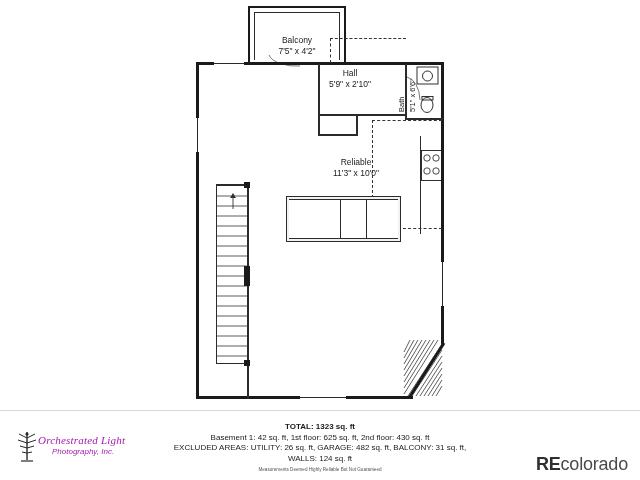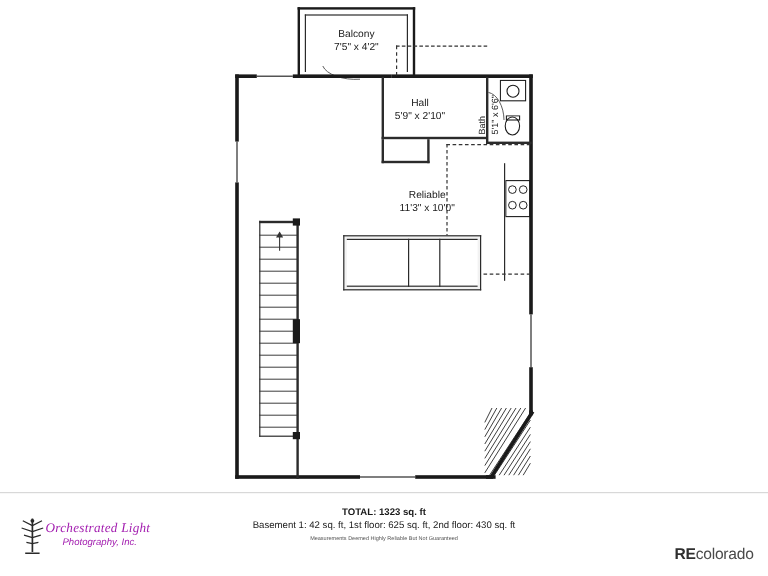--- a/index.html
+++ b/index.html
@@ -145,42 +145,42 @@
     font-style: italic;
     white-space: nowrap;
     margin-top: 1px;
     margin-left: 14px;
   }
   #brand {
     position: absolute;
     right: 12px;
     top: 44px;
     font-family: "Liberation Sans", sans-serif;
-    font-size: 13px;
+    font-size: 18px;
     color: #3a3a3a;
     letter-spacing: -.2px;
     white-space: nowrap;
   }
   #brand .re { font-weight: bold; color: #2f2f2f; }
   #brand .co { font-weight: normal; color: #4a4a4a; }
 </style>
 </head>
 <body>
 
 <div id="page">
 
   <div id="plan">
 
     <div class="wall" style="left:248px; top:6px;  width:2px;  height:58px;"></div>
     <div class="wall" style="left:248px; top:6px;  width:98px; height:2px;"></div>
     <div class="wall" style="left:344px; top:6px;  width:2px;  height:58px;"></div>
     <div class="thinwall" style="left:254px; top:12px; width:1px; height:48px;"></div>
     <div class="thinwall" style="left:254px; top:12px; width:86px; height:1px;"></div>
     <div class="thinwall" style="left:339px; top:12px; width:1px; height:48px;"></div>
-    <div class="room-label" style="left:252px; top:23px; width:90px;">
+    <div class="room-label" style="left:252px; top:35px; width:90px;">
       <span class="nm">Balcony</span>
       <span class="dm">7'5" x 4'2"</span>
     </div>
 
     <svg style="position:absolute;left:268px;top:54px;width:34px;height:14px;">
       <path d="M1,1 A 28,14 0 0 0 32,12" fill="none" stroke="#555" stroke-width="0.8"></path>
     </svg>
 
     <div class="wall" style="left:196px; top:62px; width:130px; height:3px;"></div>
 
@@ -232,21 +232,21 @@
       <rect x="1" y="1" width="21" height="17" fill="none" stroke="#1a1a1a" stroke-width="0.9"></rect>
       <circle cx="11.5" cy="10" r="5" fill="none" stroke="#1a1a1a" stroke-width="0.9"></circle>
     </svg>
 
     <svg style="position:absolute;left:406px;top:76px;width:16px;height:26px;">
       <path d="M1,1 A 15,24 0 0 1 14,24" fill="none" stroke="#555" stroke-width="0.8"></path>
     </svg>
 
     <div class="thinwall" style="left:318px; top:64px; width:2px; height:52px;"></div>
     <div class="thinwall" style="left:318px; top:114px; width:88px; height:2px;"></div>
-    <div class="room-label" style="left:312px; top:80px; width:76px;">
+    <div class="room-label" style="left:312px; top:68px; width:76px;">
       <span class="nm">Hall</span>
       <span class="dm">5'9" x 2'10"</span>
     </div>
 
     <div class="dashline" style="left:330px; top:38px; width:76px;"></div>
     <div class="dashline-v" style="left:330px; top:38px; height:25px;"></div>
 
 
     <div class="thinwall" style="left:318px; top:116px; width:2px; height:20px;"></div>
     <div class="thinwall" style="left:318px; top:134px; width:22px; height:2px;"></div>
@@ -348,20 +348,22 @@
       </svg>
       <div id="logo-text">
         <div id="logo-line1">Orchestrated Light</div>
         <div id="logo-line2">Photography, Inc.</div>
       </div>
     </div>
 
     <div id="summary">
       <div class="tot">TOTAL: 1323 sq. ft</div>
       <div>Basement 1: 42 sq. ft, 1st floor: 625 sq. ft, 2nd floor: 430 sq. ft</div>
+      <div>EXCLUDED AREAS: UTILITY: 26 sq. ft, GARAGE: 482 sq. ft, BALCONY: 31 sq. ft,</div>
+      <div>WALLS: 124 sq. ft</div>
       <div id="disclaimer">Measurements Deemed Highly Reliable But Not Guaranteed</div>
     </div>
 
     <div id="brand">
       <span class="re">RE</span><span class="co">colorado</span>
     </div>
   </div>
 
 </div>
 

